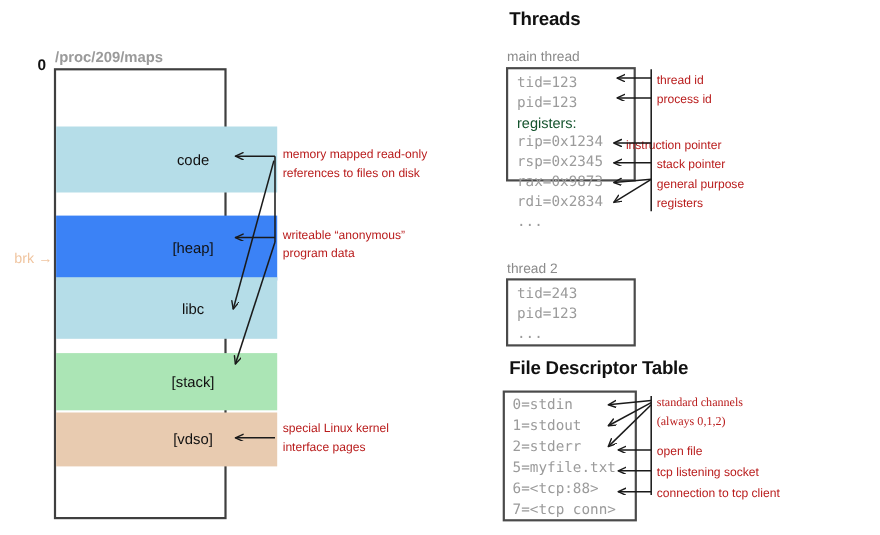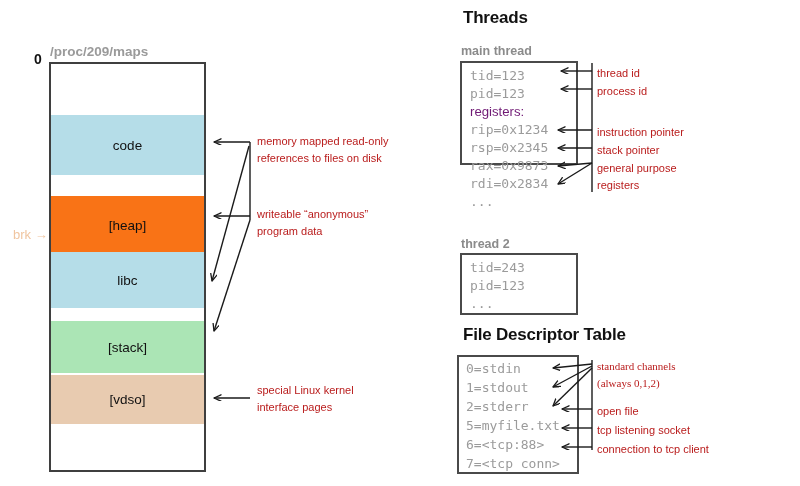--- a/index.html
+++ b/index.html
@@ -29,21 +29,21 @@
     font-size: 17px;
     font-weight: bold;
     letter-spacing: -0.2px;
     color: #111111;
     white-space: nowrap;
   }
 
   
   .sub-label {
     font-size: 12.5px;
-    font-weight: bold;
+    font-weight: normal;
     color: #8b8b8b;
     white-space: nowrap;
   }
   .path-label {
     font-size: 13.5px;
     font-weight: bold;
     color: #9a9a9a;
     white-space: nowrap;
   }
 
@@ -55,20 +55,21 @@
     box-sizing: border-box;
     background: #ffffff;
   }
   .mem-band {
     position: absolute;
     left: 0;
     width: 100%;
     display: flex;
     align-items: center;
     justify-content: center;
+    padding-left: 48px;
   }
   .mem-band span {
     font-size: 13.5px;
     color: #111111;
     white-space: nowrap;
   }
 
   #zero-label {
     left: 34px; top: 51px;
     font-size: 14px;
@@ -99,21 +100,21 @@
   .mono-row {
     font-family: "DejaVu Sans Mono", monospace;
     font-size: 13px;
     color: #9b9b9b;
     white-space: pre;
     letter-spacing: 0px;
   }
   .plain-row {
     font-family: "Liberation Sans", sans-serif;
     font-size: 13.2px;
-    color: #701a75;
+    color: #14532d;
     white-space: pre;
   }
 
   svg.overlay {
     position: absolute;
     left: 0; top: 0;
     width: 800px; height: 486px;
     pointer-events: none;
   }
 </style>
@@ -127,21 +128,21 @@
 
   <div class="abs" id="zero-label">0</div>
 
   <div class="abs" id="brk-label">brk →</div>
 
   <div class="abs" id="memory-map-box">
 
   <div class="mem-band" style="top: 51px; height: 60px; background: rgb(181, 221, 232);">
         <span>code</span>
       </div>
-      <div class="mem-band" style="top: 132px; height: 59px; background: #f97316;">
+      <div class="mem-band" style="top: 132px; height: 59px; background: #3b82f6;">
         <span>[heap]</span>
       </div>
       <div class="mem-band" style="top: 188px; height: 56px; background: rgb(181, 221, 232);">
         <span>libc</span>
       </div>
       <div class="mem-band" style="top: 257px; height: 52px; background: rgb(171, 229, 181);">
         <span>[stack]</span>
       </div>
       <div class="mem-band" style="top: 311px; height: 49px; background: rgb(232, 203, 176);">
         <span>[vdso]</span>
@@ -167,21 +168,21 @@
       <div class="abs plain-row" style="left: 8px; top: 41px;">registers:</div>
       <div class="abs mono-row" style="left: 8px; top: 59px;">rip=0x1234</div>
       <div class="abs mono-row" style="left: 8px; top: 77px;">rsp=0x2345</div>
       <div class="abs mono-row" style="left: 8px; top: 95px;">rax=0x9873</div>
       <div class="abs mono-row" style="left: 8px; top: 113px;">rdi=0x2834</div>
       <div class="abs mono-row" style="left: 8px; top: 131px;">...</div>
     </div>
 
   <div class="abs note" style="left:597px; top:65px;">thread id</div>
   <div class="abs note" style="left:597px; top:83px;">process id</div>
-  <div class="abs note" style="left:597px; top:124px;">instruction pointer</div>
+  <div class="abs note" style="left:569px; top:124px;">instruction pointer</div>
   <div class="abs note" style="left:597px; top:142px;">stack pointer</div>
   <div class="abs note" style="left:597px; top:160px;">general purpose
 registers</div>
 
   <div class="abs sub-label" style="left:461px; top:237px;">thread 2</div>
 
   <div class="abs data-box" id="thread2-box" style="left:460px; top:253px; width:118px; height:62px;">
   <div class="abs mono-row" style="left: 8px; top: 5px;">tid=243</div>
       <div class="abs mono-row" style="left: 8px; top: 23px;">pid=123</div>
       <div class="abs mono-row" style="left: 8px; top: 41px;">...</div>

